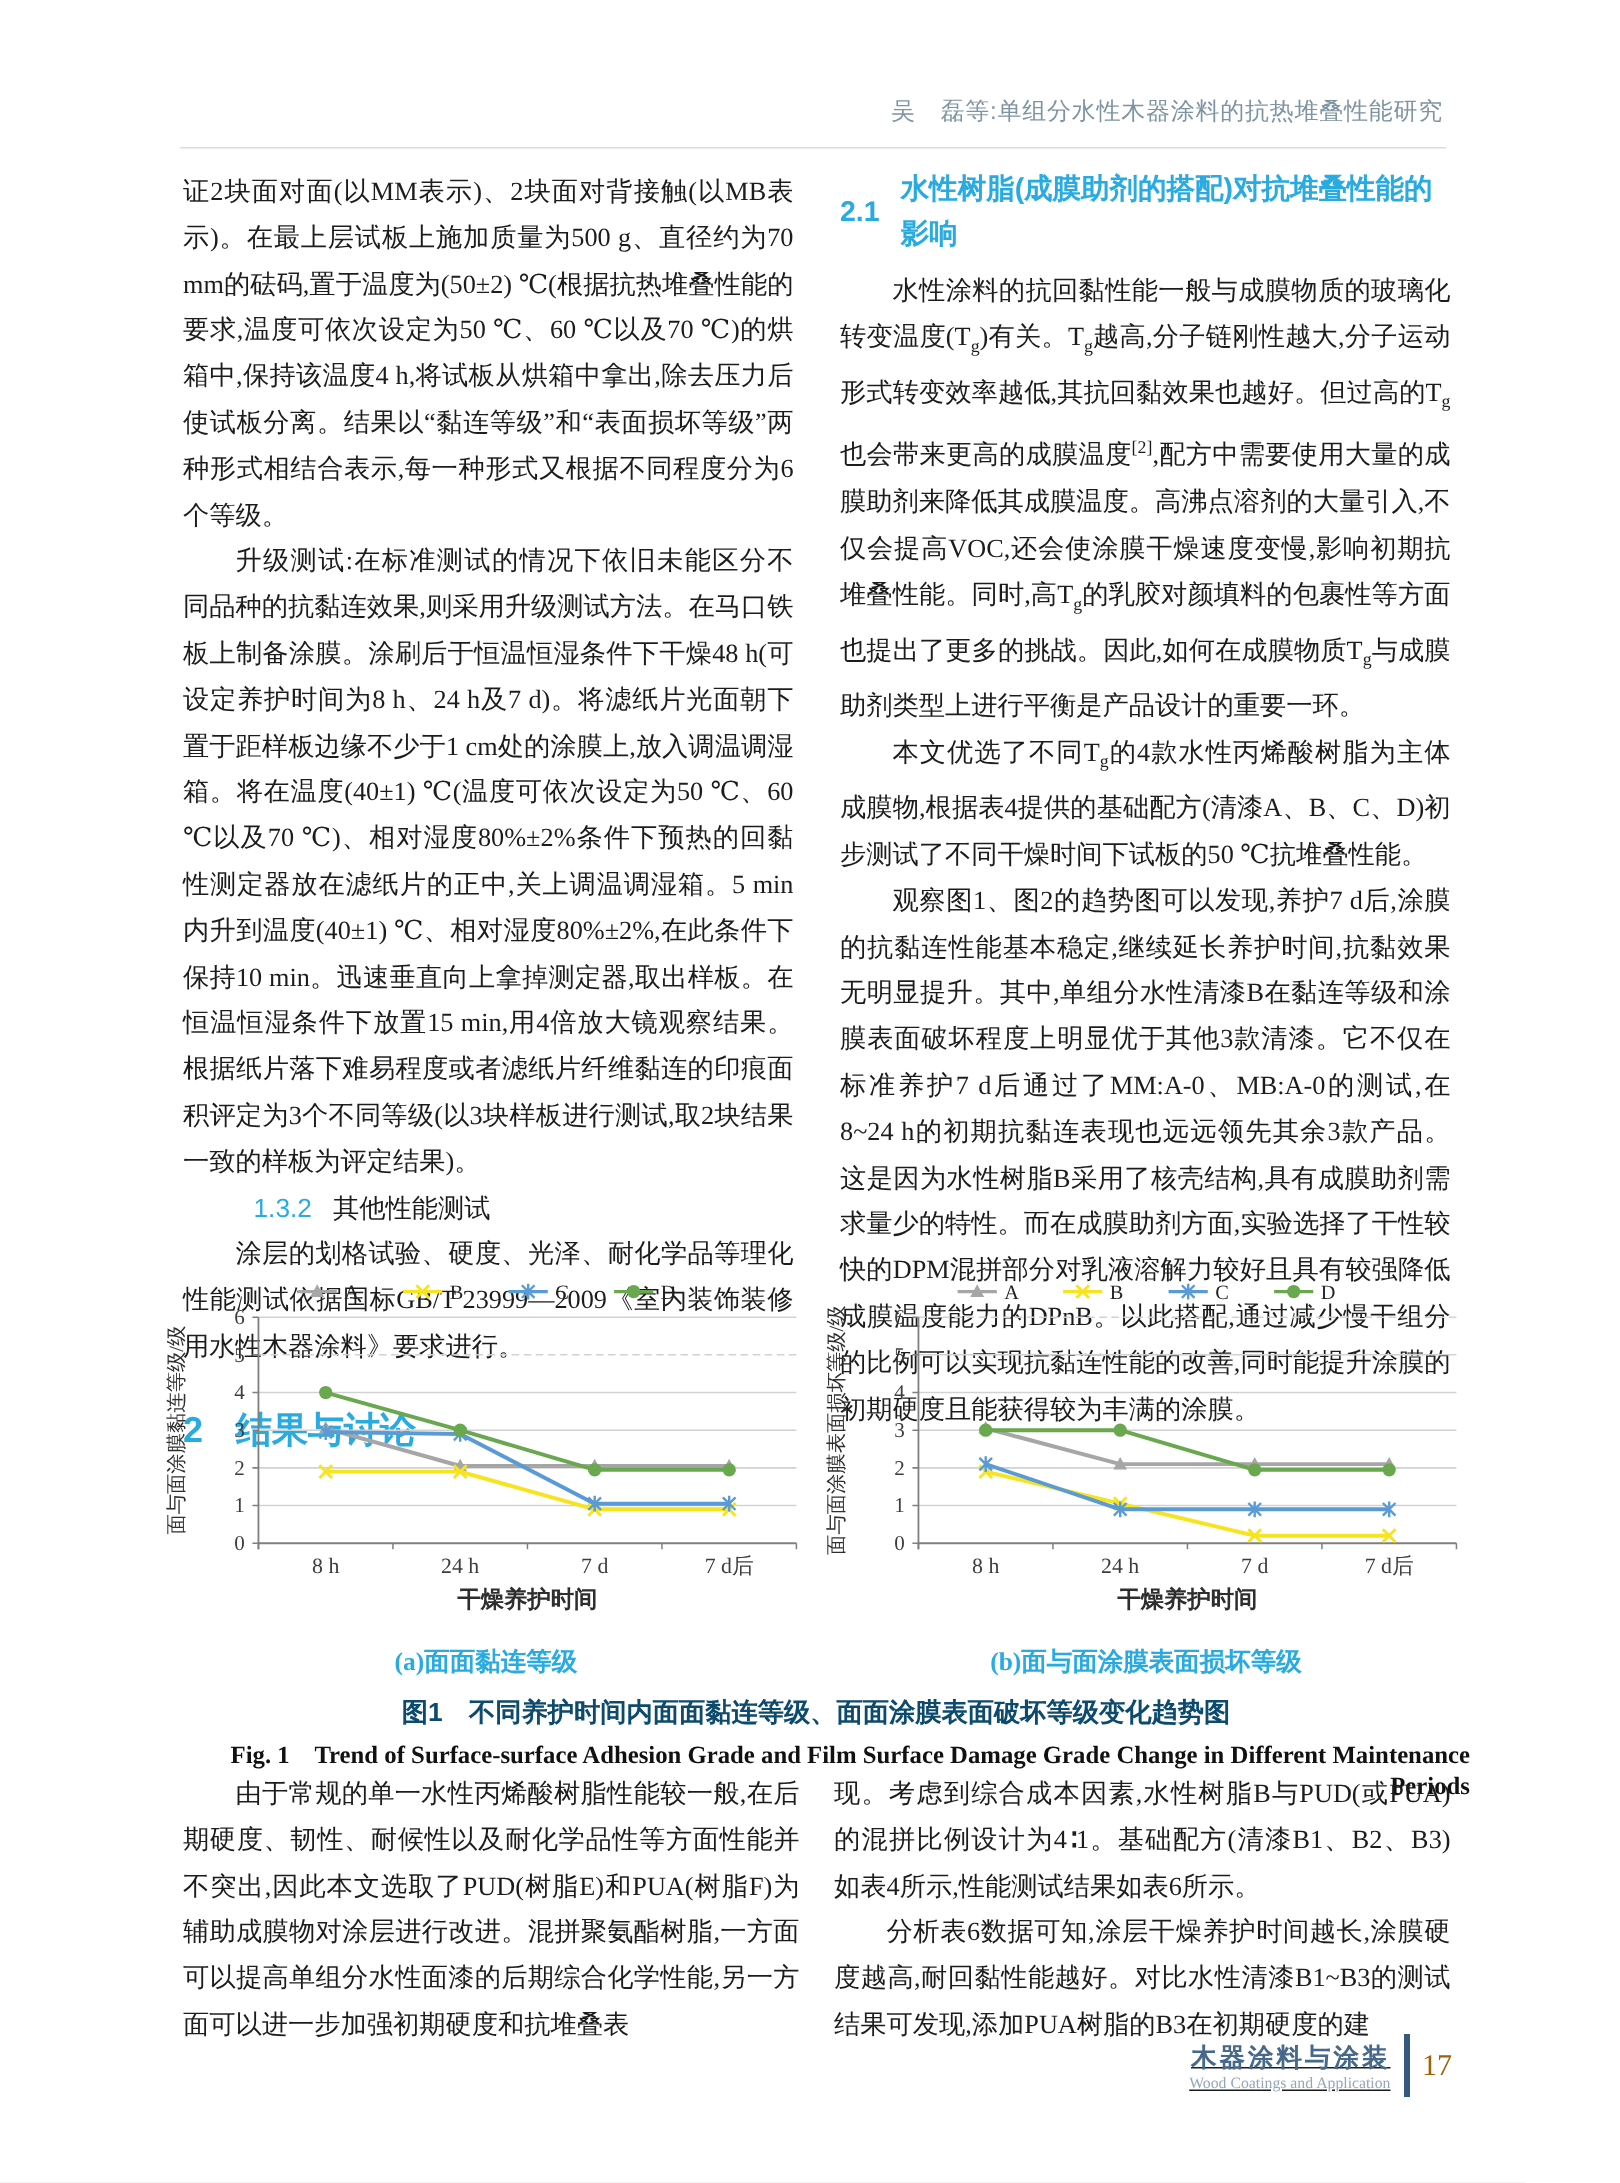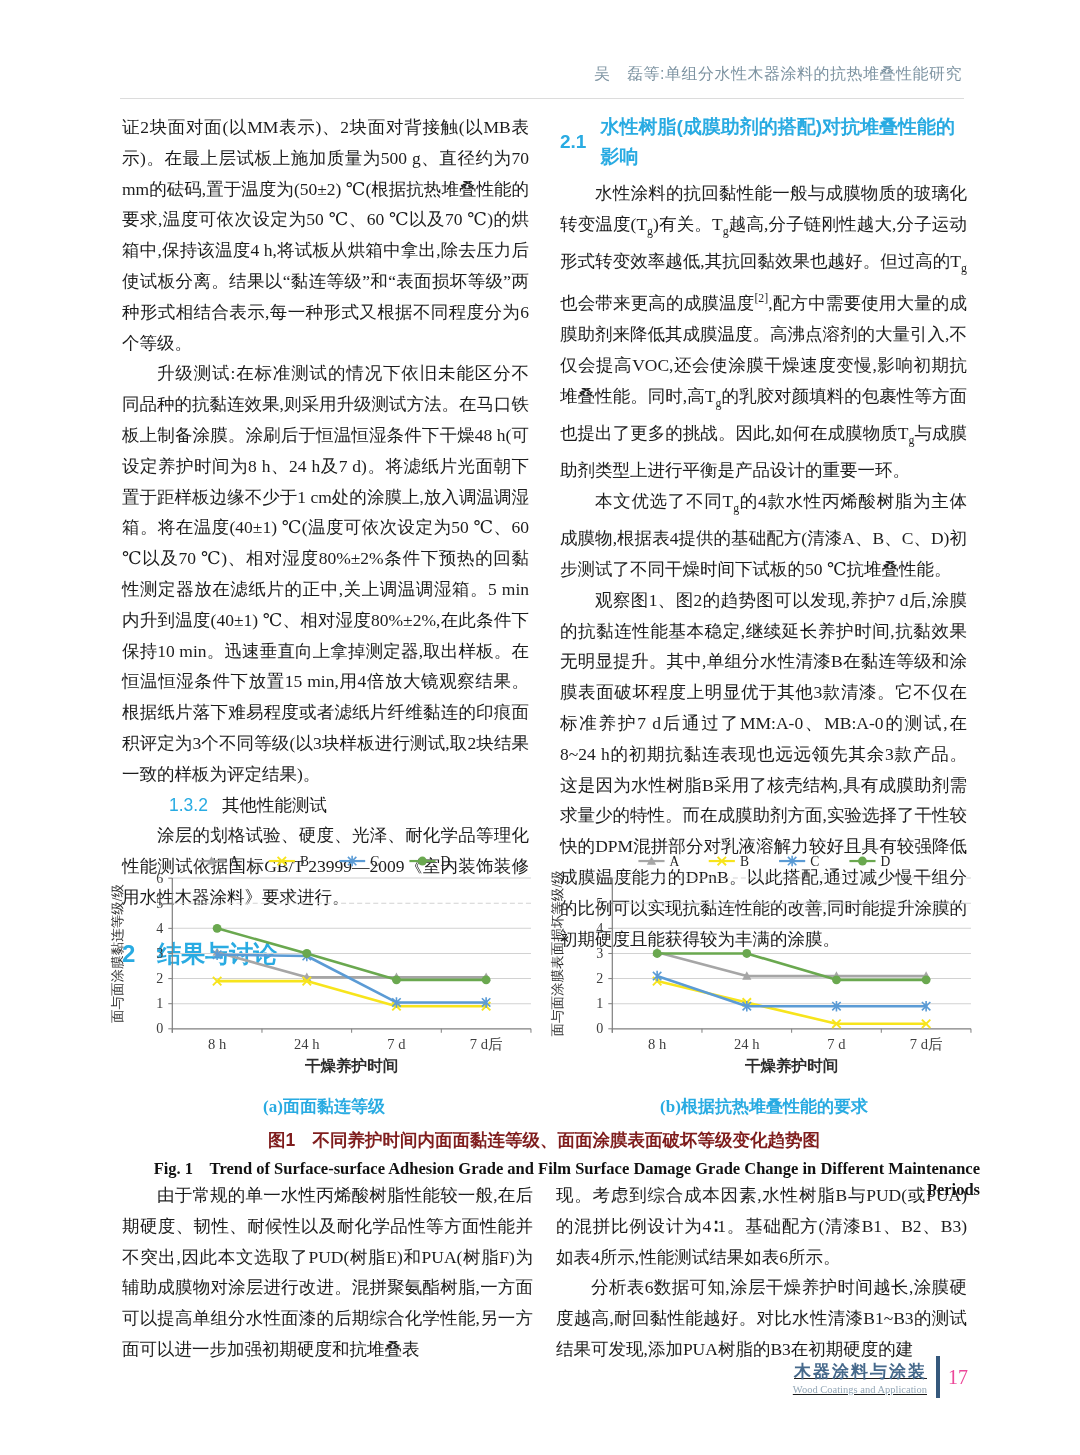--- a/index.html
+++ b/index.html
@@ -24,32 +24,32 @@
   .sec-h2{display:flex;font-family:"Liberation Sans","DejaVu Sans",sans-serif;font-weight:bold;
         color:#29abe2;font-size:19px;line-height:30px;margin-bottom:6px;align-items:center;}
   .sec-h2 .num{margin-right:14px;flex:0 0 auto;}
   
   .figure-block{position:absolute;top:852px;left:108px;width:872px;}
   .charts-row{display:flex;justify-content:space-between;}
   .chart-wrap{width:432px;}
   .chart svg text{font-family:"Liberation Serif","DejaVu Serif",serif;}
   .sub-caption{text-align:center;color:#29abe2;font-size:17px;font-weight:bold;margin-top:2px;}
   .fig-caption-cn{text-align:center;font-family:"Liberation Sans","DejaVu Sans",sans-serif;
-        font-weight:bold;font-size:17.5px;margin-top:10px;color:#7f1d1d;}
+        font-weight:bold;font-size:17.5px;margin-top:10px;color:#0c4a6e;}
   .fig-caption-en{text-align:right;font-weight:bold;font-size:16.5px;margin-top:6px;color:#111;}
   
   .bottom-cols{position:absolute;top:1180px;left:122px;width:845px;display:flex;justify-content:space-between;}
   
   .footer{position:absolute;top:1356px;right:112px;display:flex;align-items:center;}
   .journal{text-align:right;margin-right:9px;text-decoration:underline;}
   .journal-cn{font-family:"Liberation Sans","DejaVu Sans",sans-serif;font-weight:bold;
         font-size:17px;color:#46698b;letter-spacing:2px;}
   .journal-en{font-size:10.5px;color:#93a7b6;margin-top:1px;}
   .footer-bar{width:4px;height:42px;background:#35587c;margin-right:8px;}
-  .page-num{font-size:20px;color:#ec4899;text-align:center;}
+  .page-num{font-size:20px;color:#a16207;text-align:center;}
 </style>
 </head>
 <body>
 
 <div class="page">
 
   <div class="running-head">吴　磊等:单组分水性木器涂料的抗热堆叠性能研究</div>
   <div class="head-rule"></div>
 
   <div class="main-cols">
@@ -211,21 +211,21 @@
               <line x1="160" x2="186" y1="9" y2="9" stroke="#f7e41c" stroke-width="2.2"></line>
               <path d="M168.8 4.8 L177.2 13.2 M168.8 13.2 L177.2 4.8" stroke="#f7e41c" stroke-width="1.9" fill="none"></path>
               <text x="191" y="14" font-size="13.5" fill="#222">B</text>
               <line x1="230" x2="256" y1="9" y2="9" stroke="#5b9bd5" stroke-width="2.2"></line>
               <path d="M243 3.8 L243 14.2 M238.8 4.8 L247.2 13.2 M238.8 13.2 L247.2 4.8" stroke="#5b9bd5" stroke-width="1.6" fill="none"></path>
               <text x="261" y="14" font-size="13.5" fill="#222">C</text>
               <line x1="300" x2="326" y1="9" y2="9" stroke="#6aa84f" stroke-width="2.2"></line>
               <circle cx="313" cy="9" r="4.4" fill="#6aa84f"></circle>
               <text x="331" y="14" font-size="13.5" fill="#222">D</text>
             </svg></div>
-        <div class="sub-caption">(b)根据抗热堆叠性能的要求</div>
+        <div class="sub-caption">(b)面与面涂膜表面损坏等级</div>
       </div>
     </div>
     <div class="fig-caption-cn">图1　不同养护时间内面面黏连等级、面面涂膜表面破坏等级变化趋势图</div>
     <div class="fig-caption-en">Fig. 1　Trend of Surface-surface Adhesion Grade and Film Surface Damage Grade Change in Different Maintenance Periods</div>
   </div>
 
   <div class="bottom-cols">
     <div class="col">
       <p class="body-par indent">由于常规的单一水性丙烯酸树脂性能较一般,在后期硬度、韧性、耐候性以及耐化学品性等方面性能并不突出,因此本文选取了PUD(树脂E)和PUA(树脂F)为辅助成膜物对涂层进行改进。混拼聚氨酯树脂,一方面可以提高单组分水性面漆的后期综合化学性能,另一方面可以进一步加强初期硬度和抗堆叠表</p>
     </div>

